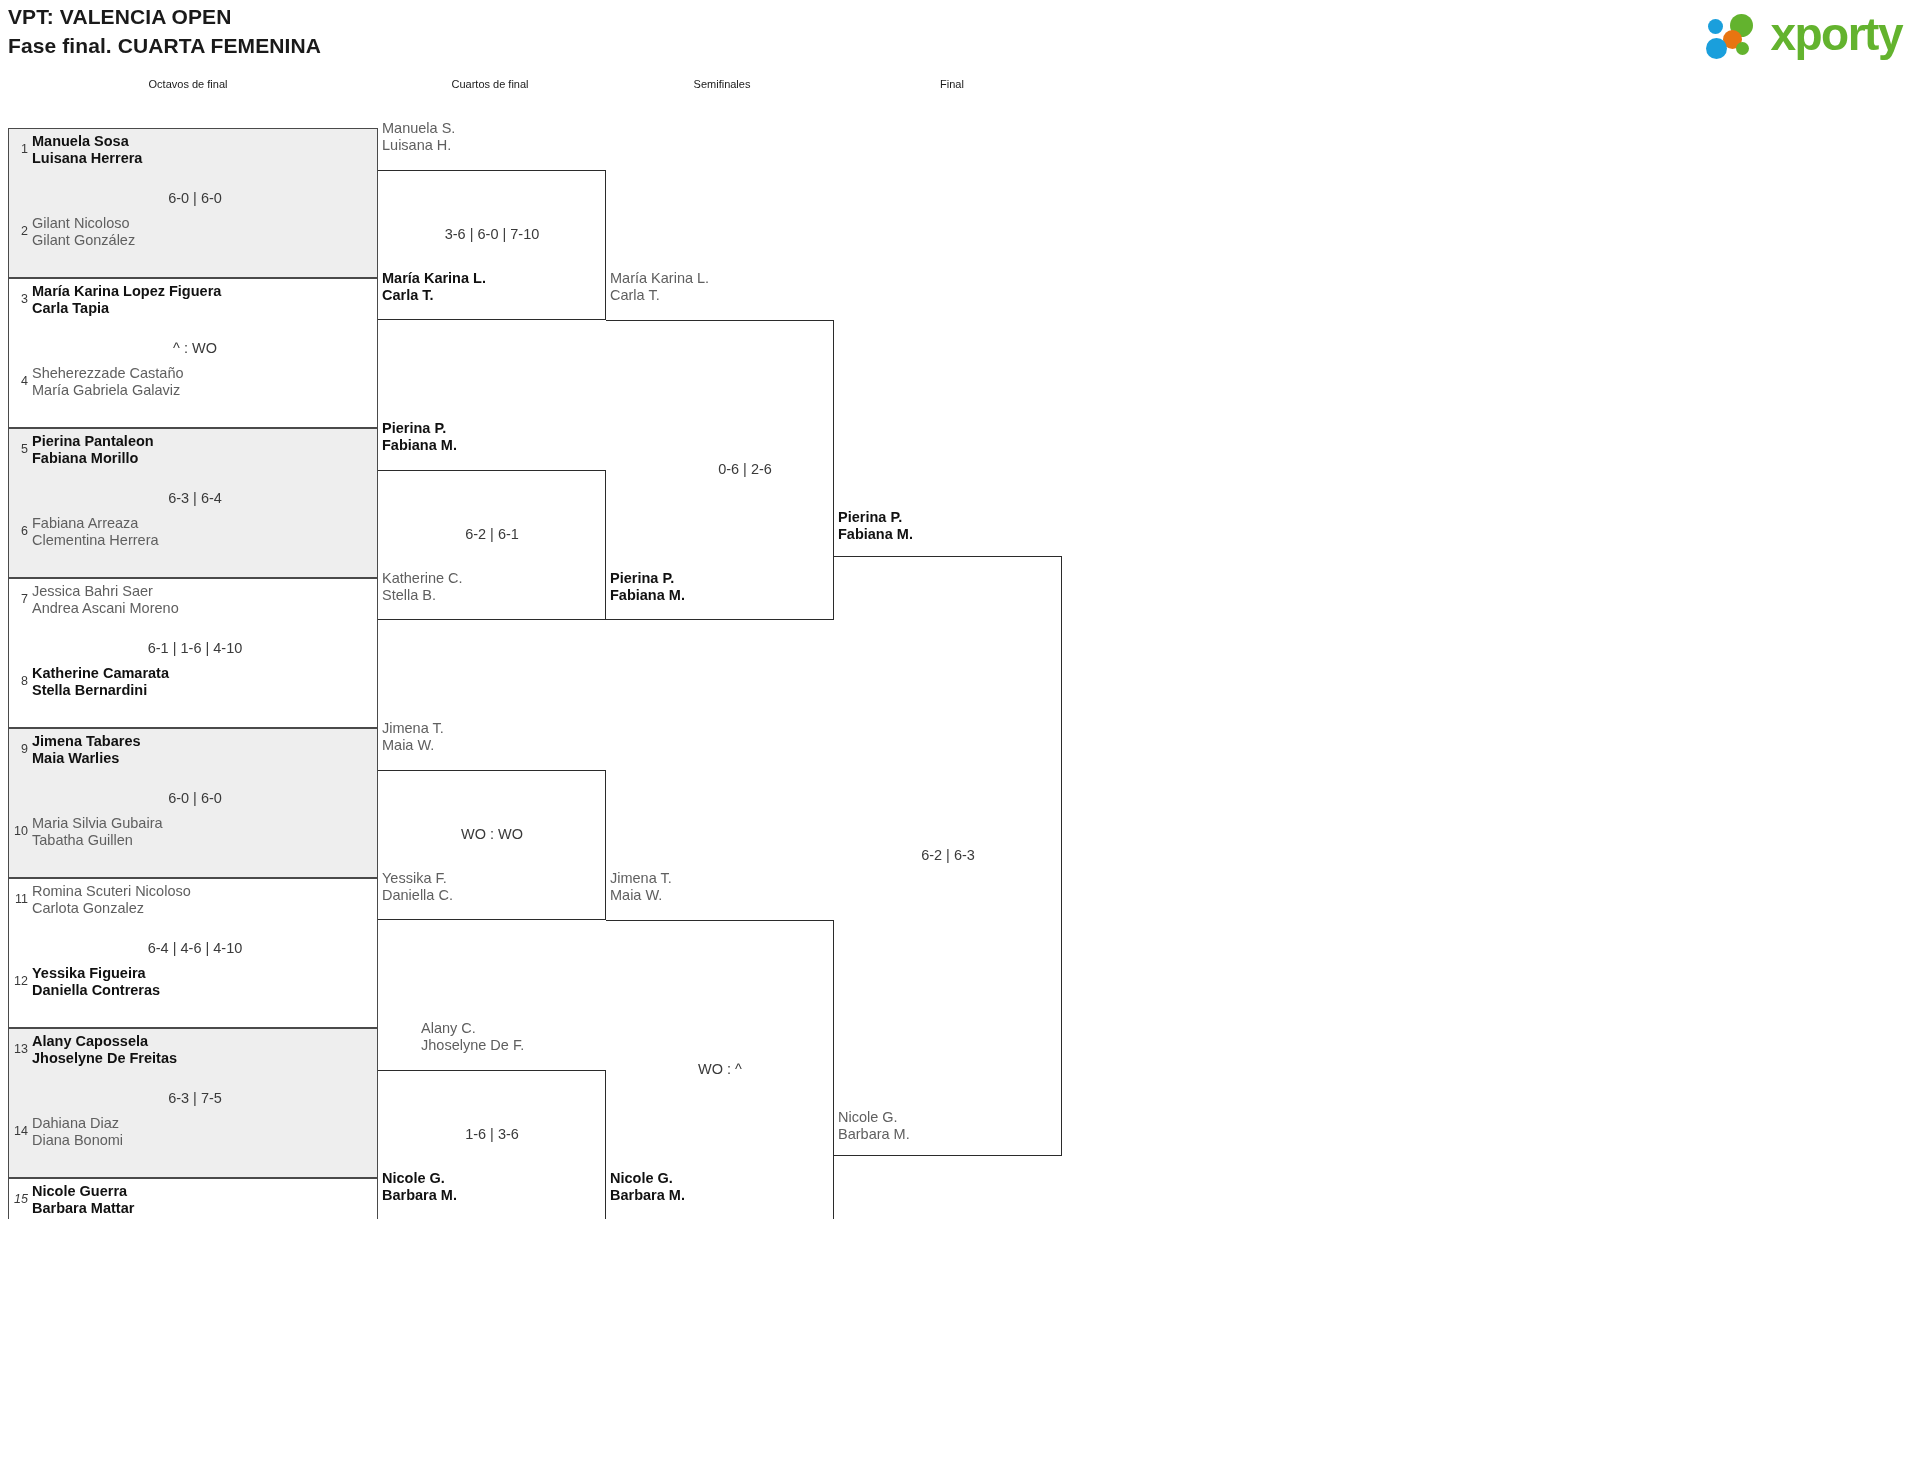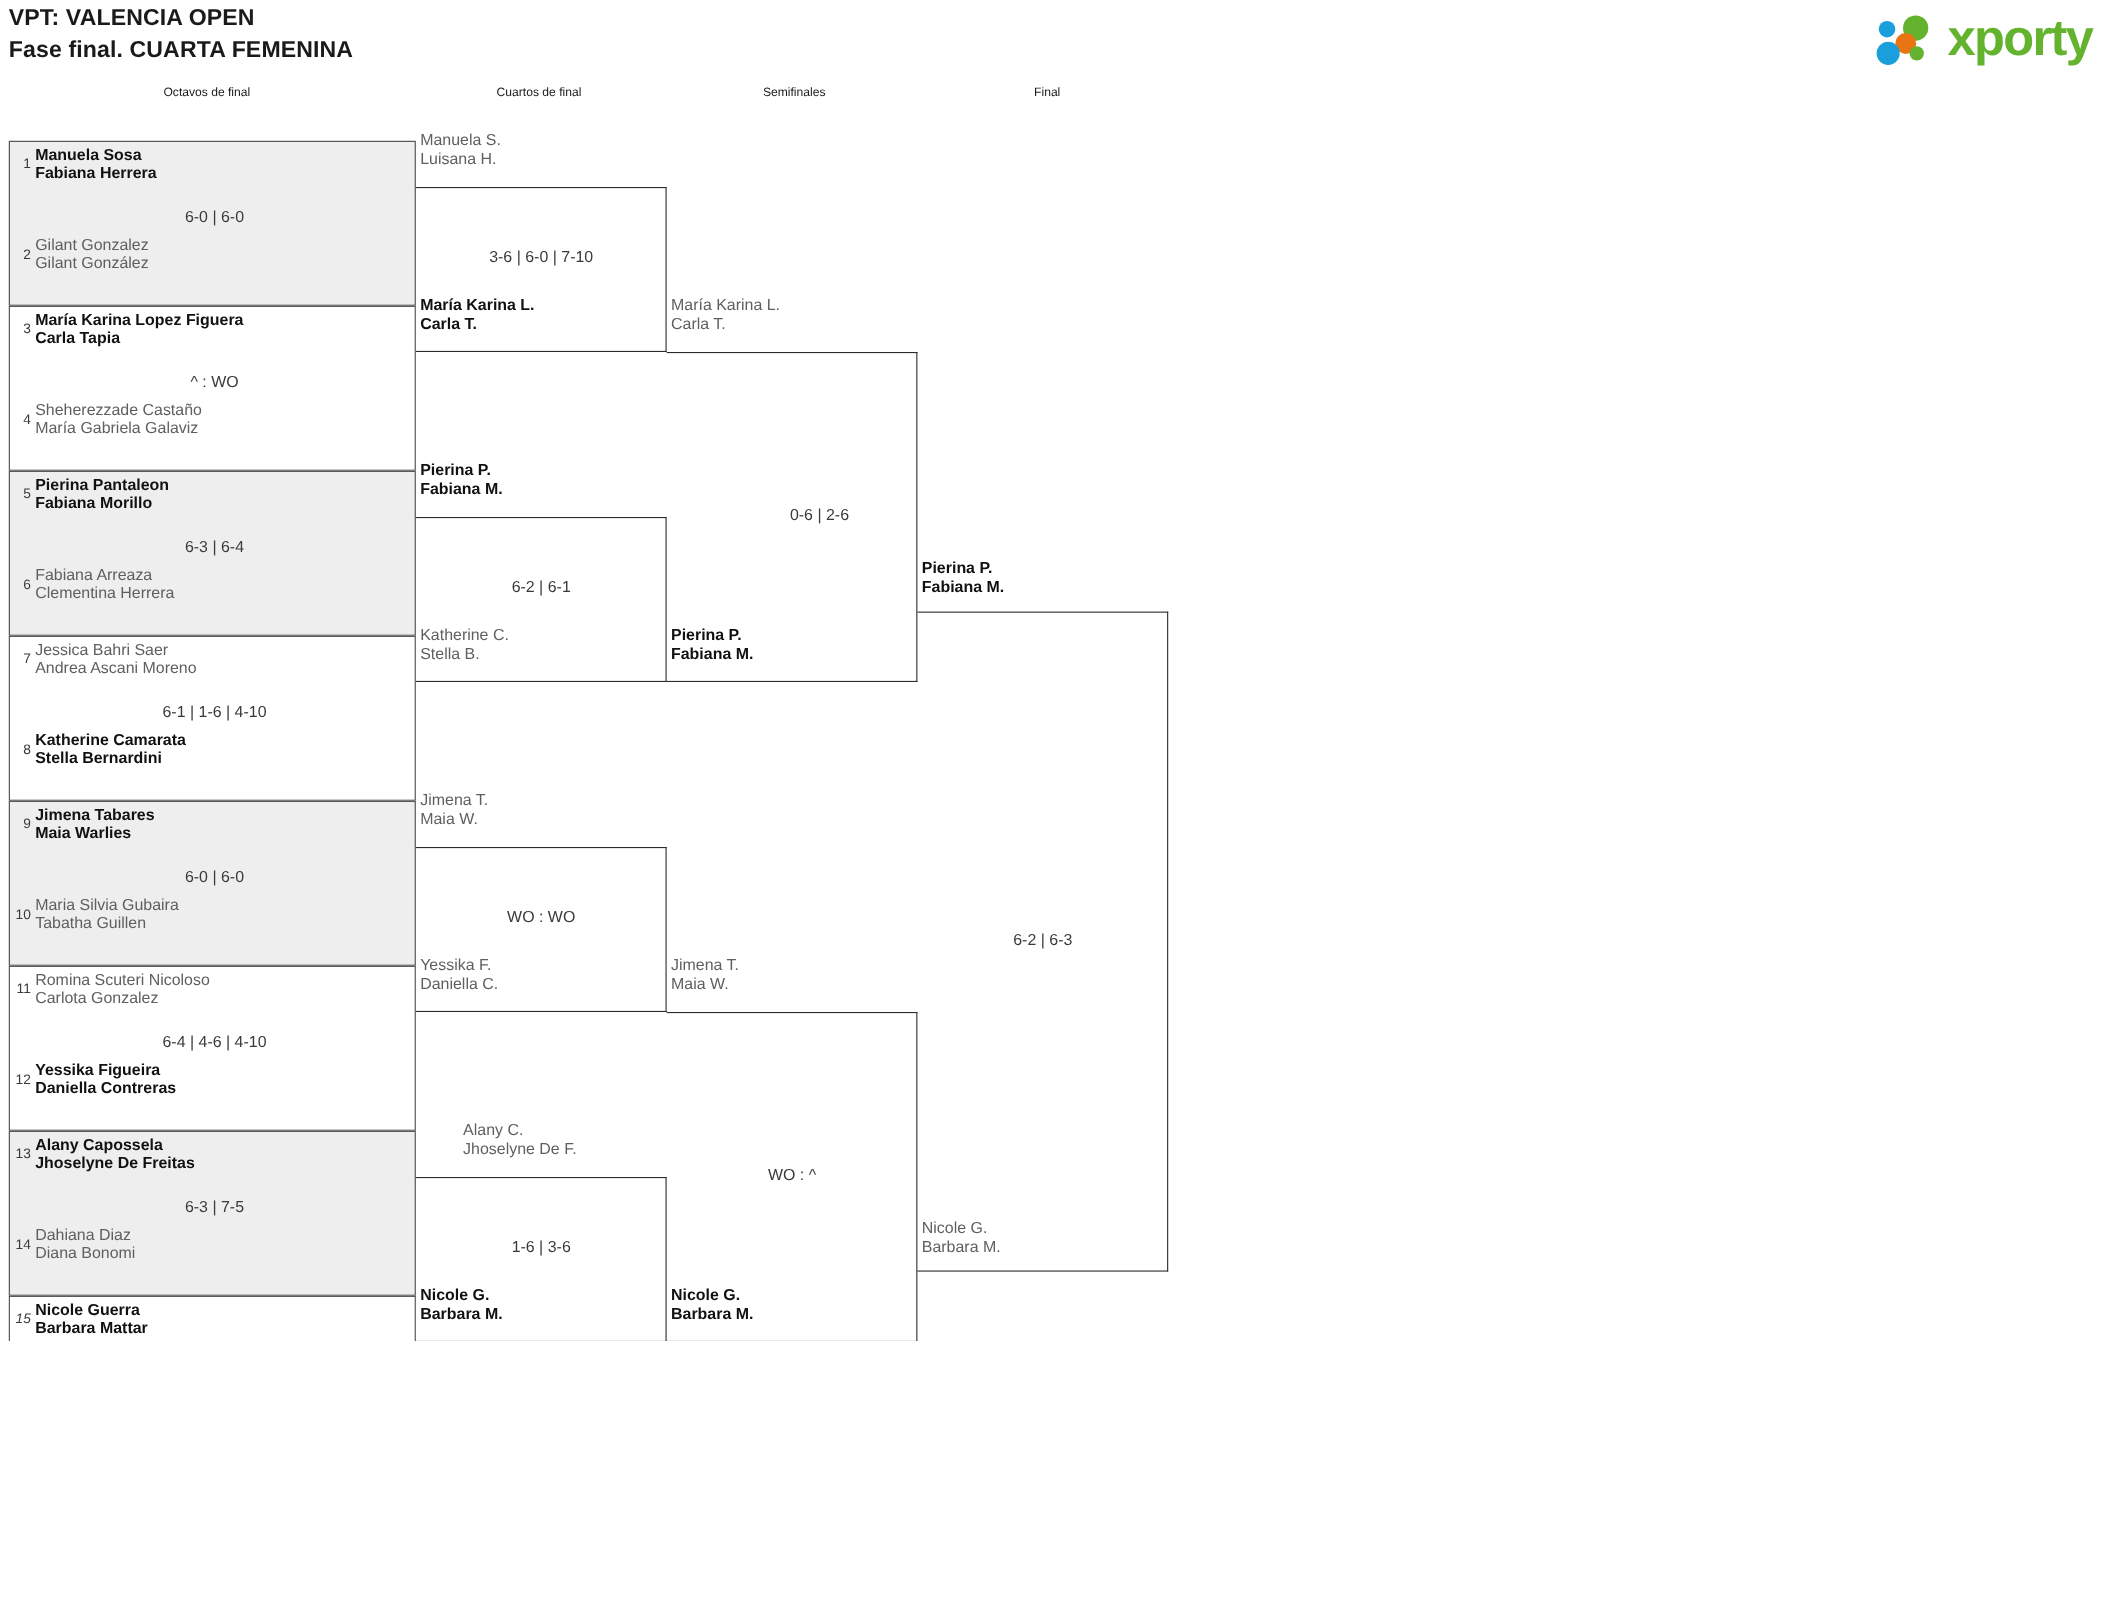--- a/index.html
+++ b/index.html
@@ -137,26 +137,26 @@
   <div class="round-header" style="left:188px;">Octavos de final</div>
   <div class="round-header" style="left:490px;">Cuartos de final</div>
   <div class="round-header" style="left:722px;">Semifinales</div>
   <div class="round-header" style="left:952px;">Final</div>
 
   <div id="bracket">
       <div class="r1cell shade" style="top: 128px; height: 150px;"></div>
       <div class="seedno" style="left: 8px; top: 142px;">1</div>
       <div class="slot winner" style="left: 32px; top: 133px;">
         <span class="n1">Manuela Sosa</span>
-        <span class="n2">Fabiana Herrera</span>
+        <span class="n2">Luisana Herrera</span>
       </div>
       <div class="score" style="left: 195px; top: 190px;">6-0 | 6-0</div>
       <div class="seedno" style="left: 8px; top: 224px;">2</div>
       <div class="slot loser" style="left: 32px; top: 215px;">
-        <span class="n1">Gilant Gonzalez</span>
+        <span class="n1">Gilant Nicoloso</span>
         <span class="n2">Gilant González</span>
       </div>
       <div class="r1cell plain" style="top: 278px; height: 150px;"></div>
       <div class="seedno" style="left: 8px; top: 292px;">3</div>
       <div class="slot winner" style="left: 32px; top: 283px;">
         <span class="n1">María Karina Lopez Figuera</span>
         <span class="n2">Carla Tapia</span>
       </div>
       <div class="score" style="left: 195px; top: 340px;">^ : WO</div>
       <div class="seedno" style="left: 8px; top: 374px;">4</div>

